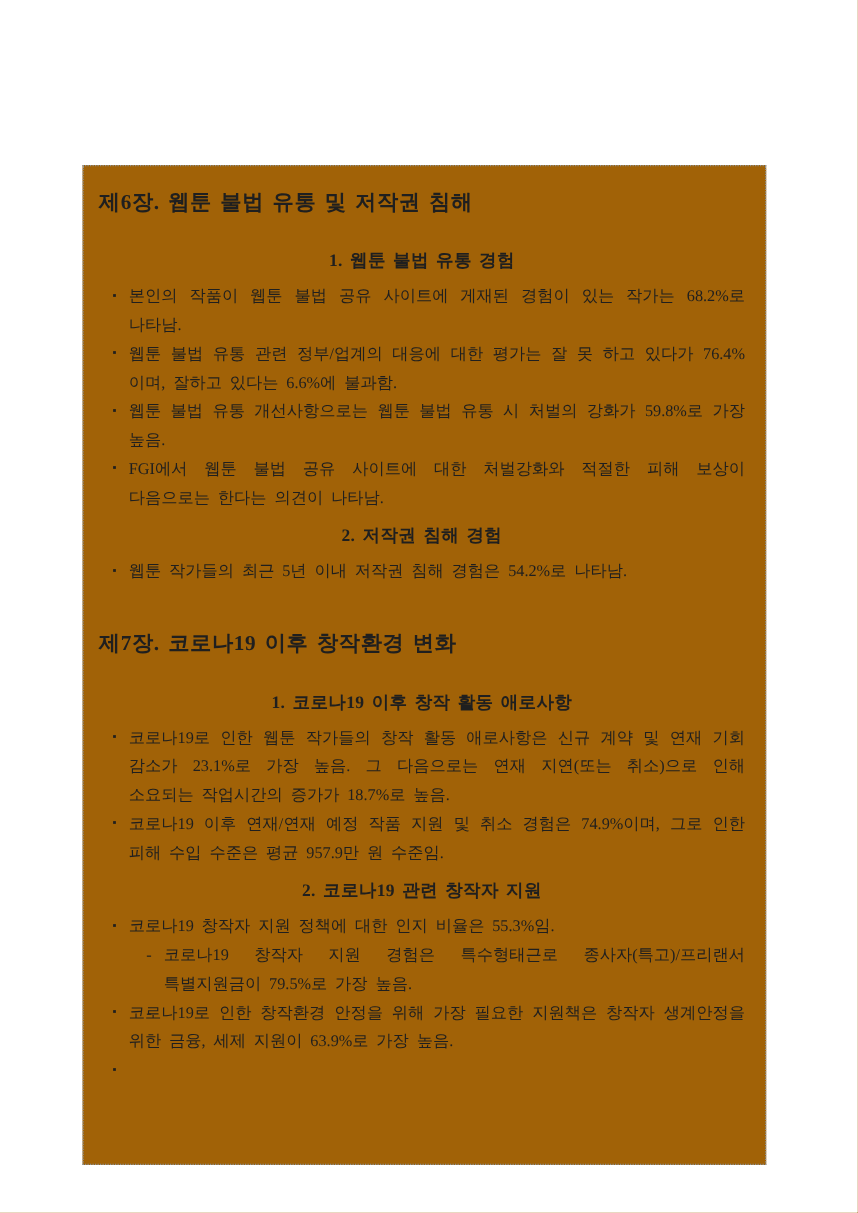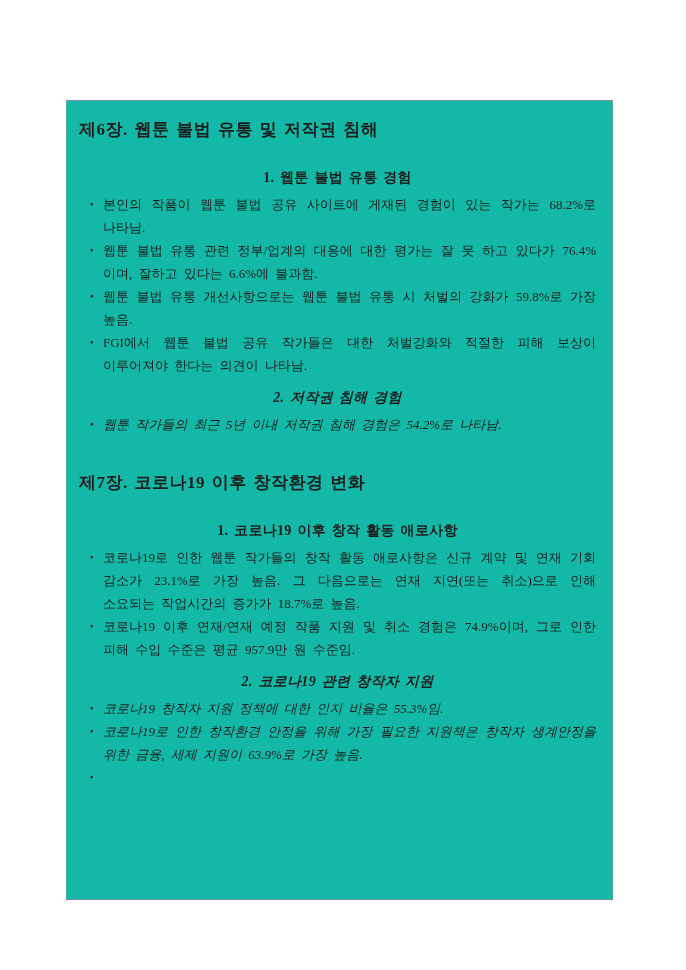--- a/index.html
+++ b/index.html
@@ -11,42 +11,41 @@
     width: 686px;
     height: 970px;
     position: relative;
     overflow: hidden;
     font-family: "Liberation Serif", "DejaVu Serif", serif;
     color: #1f1f1f;
   }
   .summary-box {
     position: absolute;
     left: 66px;
-    top: 100px;
+    top: 132px;
     width: 547px;
     height: 800px;
     box-sizing: border-box;
     border: 1px dotted #8b949c;
     padding: 18px 16px 0 12px;
-    background: #14b8a6;
+    background: #a16207;
   }
   .chapter-title {
     font-size: 17px;
     font-weight: bold;
     line-height: 22px;
     letter-spacing: 0.5px;
     word-spacing: 2px;
     margin: 0 0 27px 0;
   }
   .chapter + .chapter {
     margin-top: 36px;
   }
   .section + .section {
     margin-top: 11px;
-    font-style: italic;
   }
   .section-heading {
     font-size: 14px;
     font-weight: bold;
     line-height: 19px;
     letter-spacing: 0.3px;
     word-spacing: 2px;
     margin: 0 0 6px 0;
     text-align: center;
   }
@@ -87,21 +86,21 @@
       <div class="item l1">
         <span class="marker">▪</span>
         <span>웹툰 불법 유통 관련 정부/업계의 대응에 대한 평가는 잘 못 하고 있다가 76.4%이며, 잘하고 있다는 6.6%에 불과함.</span>
       </div>
       <div class="item l1">
         <span class="marker">▪</span>
         <span>웹툰 불법 유통 개선사항으로는 웹툰 불법 유통 시 처벌의 강화가 59.8%로 가장 높음.</span>
       </div>
       <div class="item l1">
         <span class="marker">▪</span>
-        <span>FGI에서 웹툰 불법 공유 작가들은 대한 처벌강화와 적절한 피해 보상이 이루어져야 한다는 의견이 나타남.</span>
+        <span>FGI에서 웹툰 불법 공유 사이트에 대한 처벌강화와 적절한 피해 보상이 다음으로는 한다는 의견이 나타남.</span>
       </div>
     </div>
 
     <div class="section">
       <h2 class="section-heading">2. 저작권 침해 경험</h2>
       <div class="item l1">
         <span class="marker">▪</span>
         <span>웹툰 작가들의 최근 5년 이내 저작권 침해 경험은 54.2%로 나타남.</span>
       </div>
     </div>
@@ -124,20 +123,21 @@
     </div>
 
     <div class="section">
       <h2 class="section-heading">2. 코로나19 관련 창작자 지원</h2>
       <div class="item l1">
         <span class="marker">▪</span>
         <span>코로나19 창작자 지원 정책에 대한 인지 비율은 55.3%임.</span>
       </div>
       <div class="item l2">
         <span class="marker">-</span>
+        <span>코로나19 창작자 지원 경험은 특수형태근로 종사자(특고)/프리랜서 특별지원금이 79.5%로 가장 높음.</span>
       </div>
       <div class="item l2">
         <span class="marker">-</span>
       </div>
       <div class="item l1">
         <span class="marker">▪</span>
         <span>코로나19로 인한 창작환경 안정을 위해 가장 필요한 지원책은 창작자 생계안정을 위한 금융, 세제 지원이 63.9%로 가장 높음.</span>
       </div>
       <div class="item l1">
         <span class="marker">▪</span>

